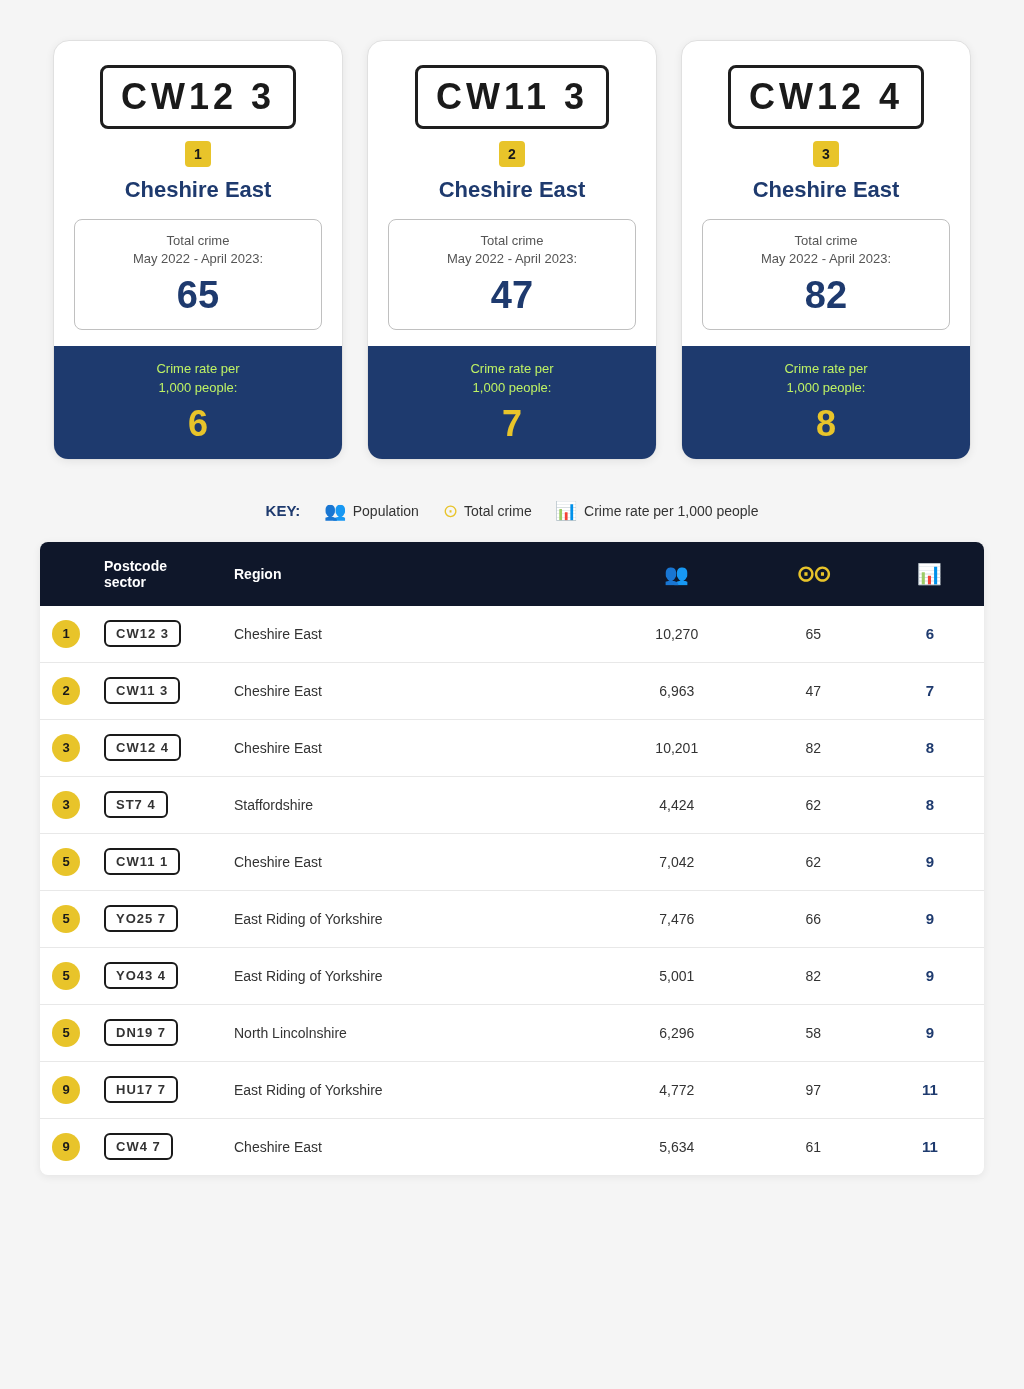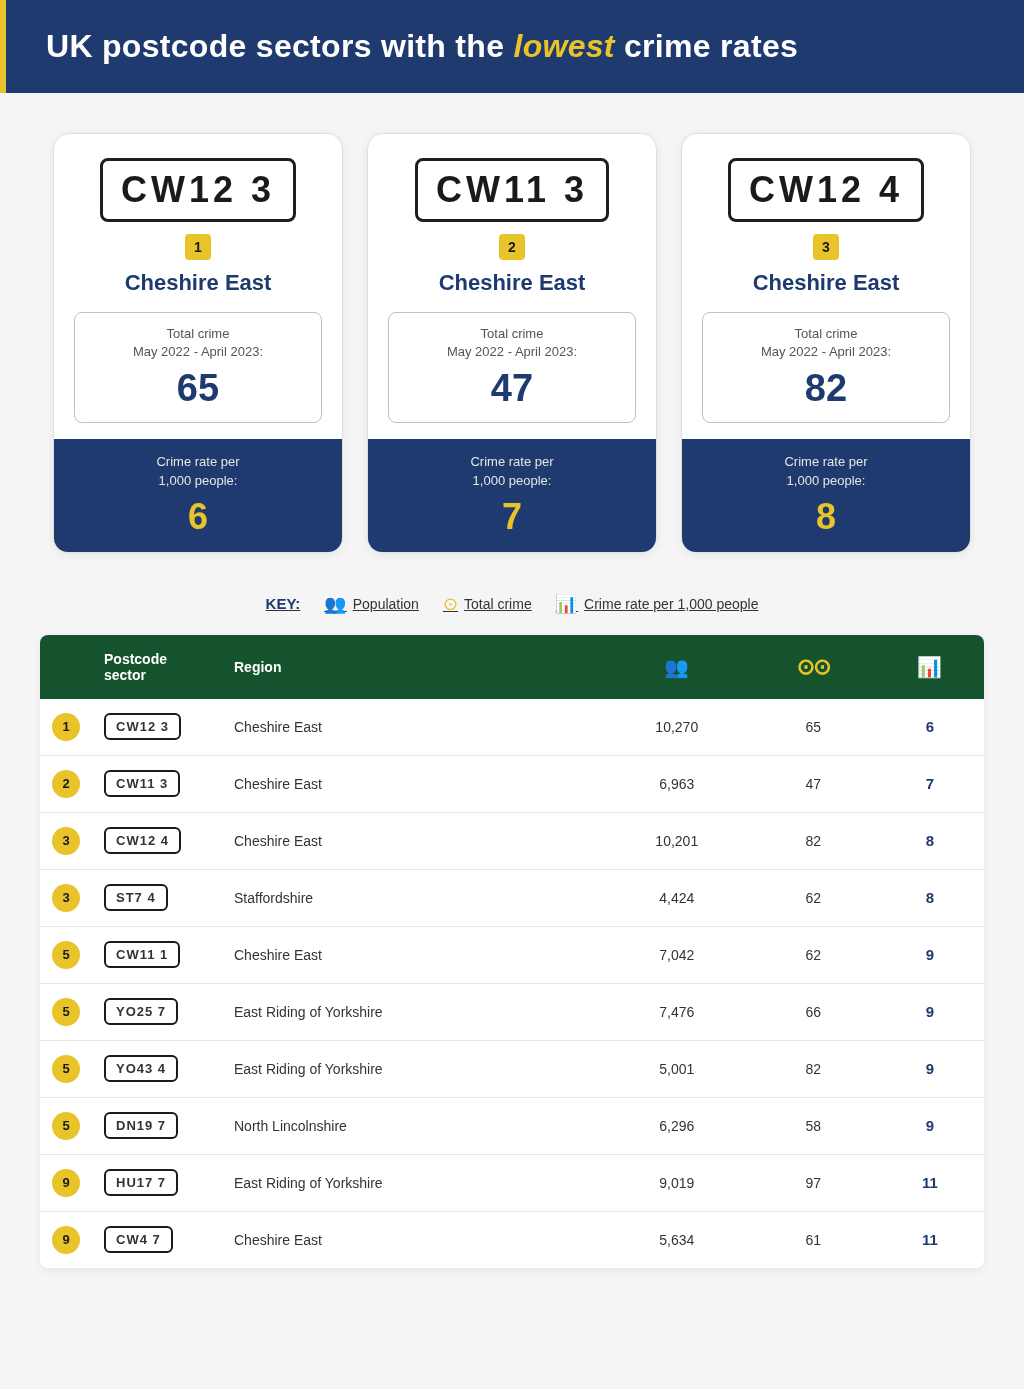--- a/index.html
+++ b/index.html
@@ -113,42 +113,41 @@
     .crime-rate-box {
       background: #1e3a6e;
       border-radius: 0 0 14px 14px;
       padding: 14px 20px;
       text-align: center;
       width: calc(100% + 40px);
       margin-top: 16px;
     }
 
     .crime-rate-box .label {
-      color: #e5e5e5;
+      color: #bef264;
       font-size: 13px;
       line-height: 1.4;
       margin-bottom: 6px;
     }
 
     .crime-rate-box .value {
       color: #e8c42a;
       font-size: 36px;
       font-weight: 900;
     }
 
     
     .key-section {
       display: flex;
       align-items: center;
       justify-content: center;
       gap: 24px;
       padding: 20px 32px;
       font-size: 14px;
       color: #333;
-      text-decoration: underline;
     }
 
     .key-section .key-label {
       font-weight: 700;
       color: #1e3a6e;
       font-size: 15px;
     }
 
     .key-item {
       display: flex;
@@ -169,21 +168,21 @@
     table {
       width: 100%;
       border-collapse: collapse;
       background: #ffffff;
       border-radius: 8px;
       overflow: hidden;
       box-shadow: 0 2px 8px rgba(0,0,0,0.07);
     }
 
     thead tr {
-      background: #14532d;
+      background: #0f172a;
       color: #ffffff;
     }
 
     thead th {
       padding: 16px 12px;
       text-align: left;
       font-size: 14px;
       font-weight: 700;
     }
 
@@ -244,25 +243,20 @@
       display: inline-block;
       letter-spacing: 1px;
       background: #fff;
     }
   </style>
 </head>
 <body>
 
 <div class="page-wrapper">
 
-  <div class="header">
-    <h1>
-      <span>UK postcode sectors with the </span><span class="highlight">lowest</span><span> crime rates</span>
-    </h1>
-  </div>
 
   <div class="cards-section">
   <div class="card">
       <div class="postcode-plate">CW12 3</div>
       <div class="rank-badge">1</div>
       <div class="card-region">Cheshire East</div>
       <div class="total-crime-box">
         <div class="label">Total crime<br>May 2022 - April 2023:</div>
         <div class="value">65</div>
       </div>
@@ -425,21 +419,21 @@
       <td class="bold-value">9</td>
     </tr>
           <tr>
       <td class="center">
         <div class="row-badge">9</div>
       </td>
       <td>
         <span class="postcode-cell">HU17 7</span>
       </td>
       <td>East Riding of Yorkshire</td>
-      <td class="center">9,019</td>
+      <td class="center">4,772</td>
       <td class="center">97</td>
       <td class="bold-value">11</td>
     </tr>
           <tr>
       <td class="center">
         <div class="row-badge">9</div>
       </td>
       <td>
         <span class="postcode-cell">CW4 7</span>
       </td>

